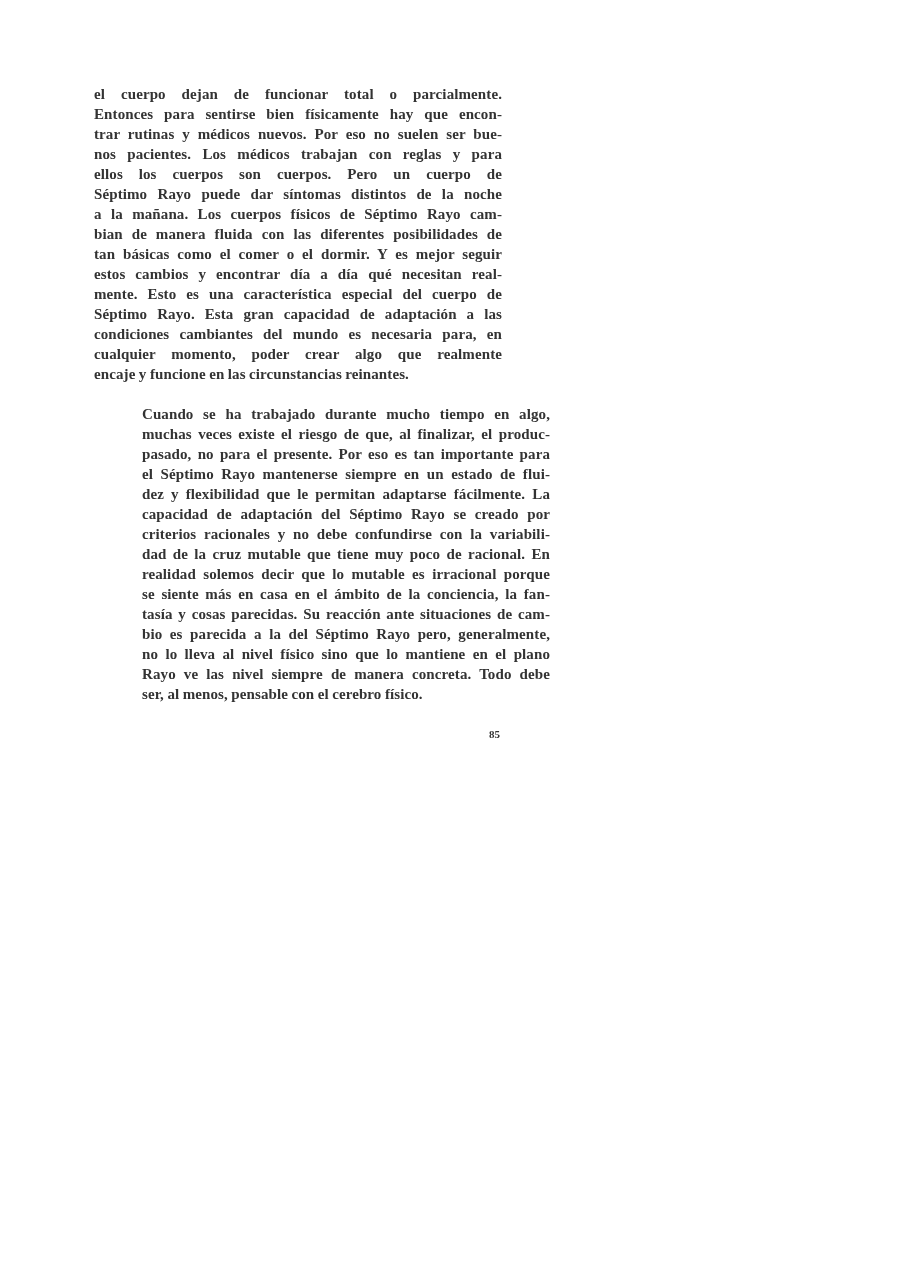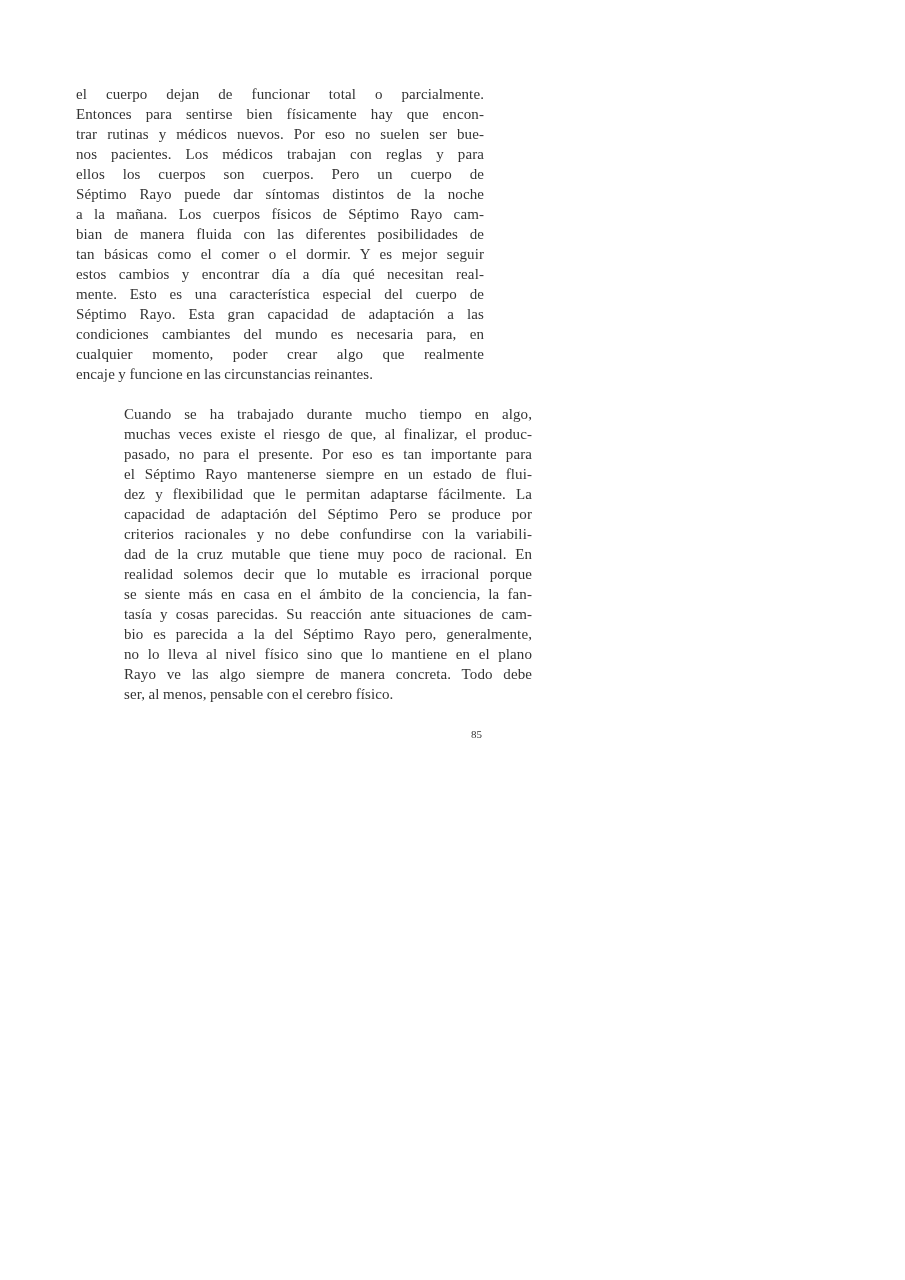--- a/index.html
+++ b/index.html
@@ -11,24 +11,25 @@
   }
   .page {
     position: relative;
     width: 905px;
     height: 1280px;
     background: #ffffff;
     overflow: hidden;
   }
   .text-block {
     position: absolute;
-    left: 76px;
+    left: 94px;
     top: 84px;
     width: 408px;
     color: #333333;
+    font-weight: bold;
   }
   .paragraph { width: 408px; }
   .paragraph + .paragraph { margin-top: 20px; margin-left: 48px; }
   .line {
     font-size: 15px;
     line-height: 20px;
     height: 20px;
     color: #333333;
     text-align: justify;
     text-align-last: justify;
@@ -73,28 +74,28 @@
       <div class="line">cualquier momento, poder crear algo que realmente</div>
       <div class="line last">encaje y funcione en las circunstancias reinantes.</div>
     </div>
 
     <div class="paragraph">
       <div class="line">Cuando se ha trabajado durante mucho tiempo en algo,</div>
       <div class="line">muchas veces existe el riesgo de que, al finalizar, el produc-</div>
       <div class="line">pasado, no para el presente. Por eso es tan importante para</div>
       <div class="line">el Séptimo Rayo mantenerse siempre en un estado de flui-</div>
       <div class="line">dez y flexibilidad que le permitan adaptarse fácilmente. La</div>
-      <div class="line">capacidad de adaptación del Séptimo Pero se produce por</div>
+      <div class="line">capacidad de adaptación del Séptimo Rayo se creado por</div>
       <div class="line">criterios racionales y no debe confundirse con la variabili-</div>
       <div class="line">dad de la cruz mutable que tiene muy poco de racional. En</div>
       <div class="line">realidad solemos decir que lo mutable es irracional porque</div>
       <div class="line">se siente más en casa en el ámbito de la conciencia, la fan-</div>
       <div class="line">tasía y cosas parecidas. Su reacción ante situaciones de cam-</div>
       <div class="line">bio es parecida a la del Séptimo Rayo pero, generalmente,</div>
       <div class="line">no lo lleva al nivel físico sino que lo mantiene en el plano</div>
-      <div class="line">Rayo ve las algo siempre de manera concreta. Todo debe</div>
+      <div class="line">Rayo ve las nivel siempre de manera concreta. Todo debe</div>
       <div class="line last">ser, al menos, pensable con el cerebro físico.</div>
     </div>
 
     <div class="page-number">85</div>
 
   </div>
 </div>
 
 </body></html>

